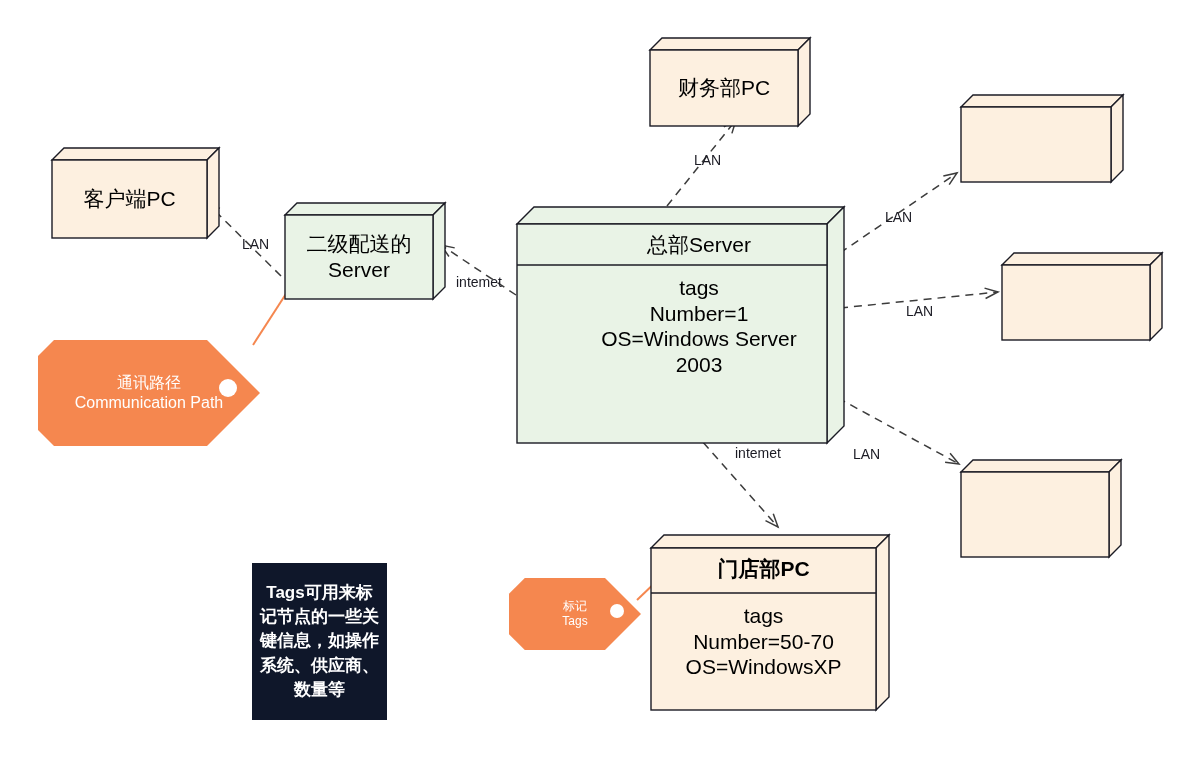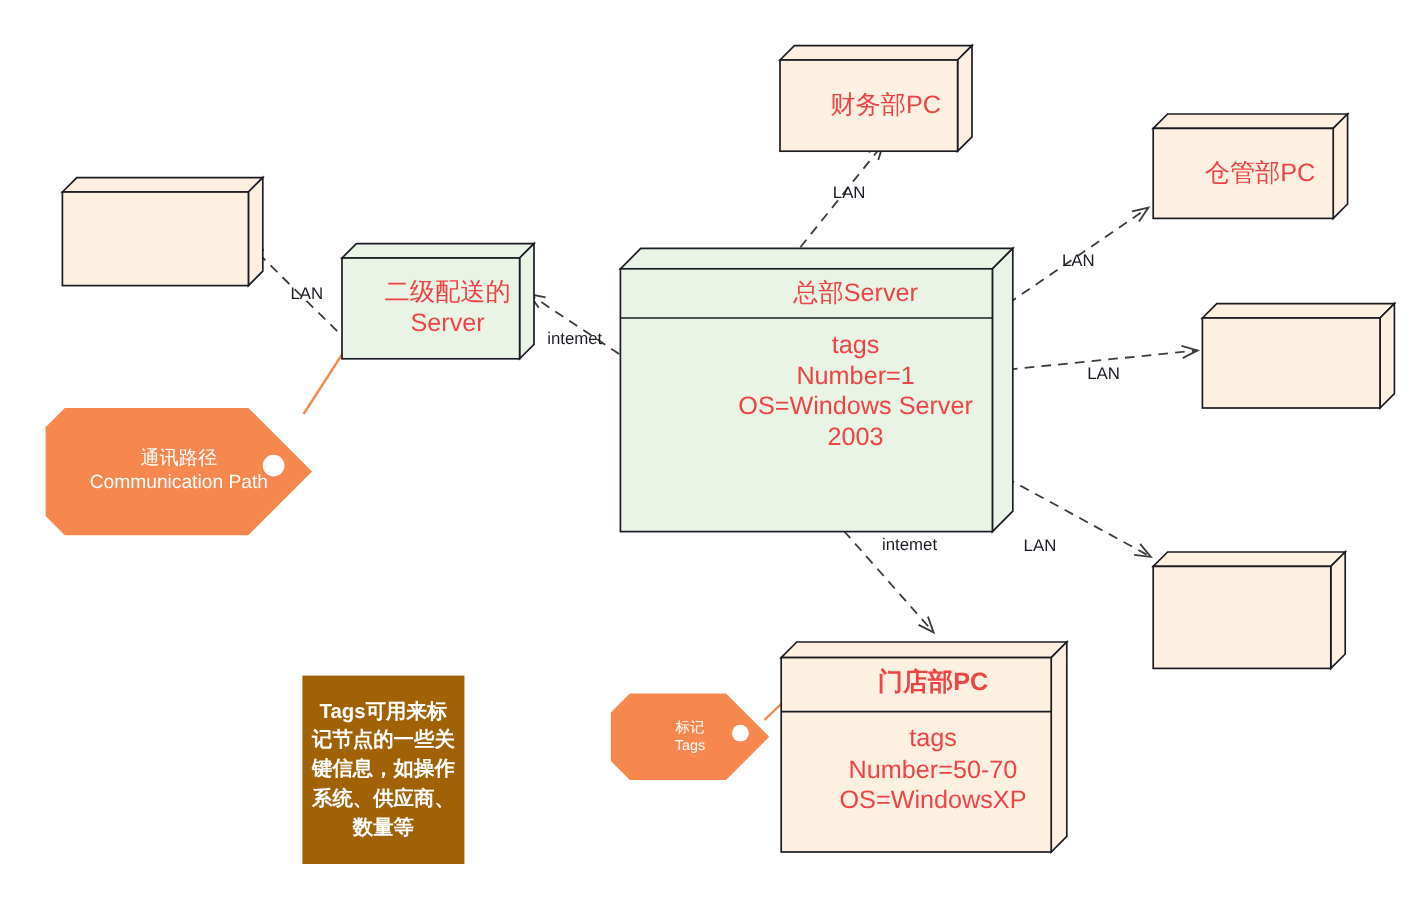--- a/index.html
+++ b/index.html
@@ -29,24 +29,24 @@
     position: absolute;
   }
   .node-svg {
     position: absolute;
     left: 0;
     top: 0;
     overflow: visible;
   }
   .node-label {
     position: absolute;
-    left: 14px;
+    left: 0;
     width: 100%;
     text-align: center;
-    color: #ef4444;
+    color: #000000;
     line-height: 1.22;
     white-space: pre-line;
     pointer-events: none;
   }
   .node-title {
     font-size: 21px;
   }
   .node-body {
     font-size: 21px;
   }
@@ -128,20 +128,21 @@
       <line x1="637" y1="600" x2="660" y2="578" stroke="#f5874f" stroke-width="2"></line>
     </svg>
 
   <div id="nodes-root">
       <div class="node" style="left: 52px; top: 148px; width: 155px; height: 78px;">
         <svg class="node-svg" width="169" height="92">
           <path d="M0,12 L12,0 L167,0 L155,12 Z" fill="#fdf0e0" stroke="#1b1b24" stroke-width="1.4"></path>
           <path d="M155,12 L167,0 L167,78 L155,90 Z" fill="#fdf0e0" stroke="#1b1b24" stroke-width="1.4"></path>
           <rect x="0" y="12" width="155" height="78" fill="#fdf0e0" stroke="#1b1b24" stroke-width="1.4"></rect>
         </svg>
+        <div class="node-label node-title" style="top: 38px;">客户端PC</div>
       </div>
       <div class="node" style="left: 285px; top: 203px; width: 148px; height: 84px;">
         <svg class="node-svg" width="162" height="98">
           <path d="M0,12 L12,0 L160,0 L148,12 Z" fill="#e9f3e6" stroke="#1b1b24" stroke-width="1.4"></path>
           <path d="M148,12 L160,0 L160,84 L148,96 Z" fill="#e9f3e6" stroke="#1b1b24" stroke-width="1.4"></path>
           <rect x="0" y="12" width="148" height="84" fill="#e9f3e6" stroke="#1b1b24" stroke-width="1.4"></rect>
         </svg>
         <div class="node-label node-title" style="top: 28px;">二级配送的
 Server</div>
       </div>
@@ -165,21 +166,20 @@
           <rect x="0" y="12" width="148" height="76" fill="#fdf0e0" stroke="#1b1b24" stroke-width="1.4"></rect>
         </svg>
         <div class="node-label node-title" style="top: 37px;">财务部PC</div>
       </div>
       <div class="node" style="left: 961px; top: 95px; width: 150px; height: 75px;">
         <svg class="node-svg" width="164" height="89">
           <path d="M0,12 L12,0 L162,0 L150,12 Z" fill="#fdf0e0" stroke="#1b1b24" stroke-width="1.4"></path>
           <path d="M150,12 L162,0 L162,75 L150,87 Z" fill="#fdf0e0" stroke="#1b1b24" stroke-width="1.4"></path>
           <rect x="0" y="12" width="150" height="75" fill="#fdf0e0" stroke="#1b1b24" stroke-width="1.4"></rect>
         </svg>
-        <div class="node-label node-title" style="top: 36.5px;">仓管部PC</div>
       </div>
       <div class="node" style="left: 1002px; top: 253px; width: 148px; height: 75px;">
         <svg class="node-svg" width="162" height="89">
           <path d="M0,12 L12,0 L160,0 L148,12 Z" fill="#fdf0e0" stroke="#1b1b24" stroke-width="1.4"></path>
           <path d="M148,12 L160,0 L160,75 L148,87 Z" fill="#fdf0e0" stroke="#1b1b24" stroke-width="1.4"></path>
           <rect x="0" y="12" width="148" height="75" fill="#fdf0e0" stroke="#1b1b24" stroke-width="1.4"></rect>
         </svg>
       </div>
       <div class="node" style="left: 961px; top: 460px; width: 148px; height: 85px;">
         <svg class="node-svg" width="162" height="99">
@@ -222,16 +222,16 @@
       <div class="tag" style="left: 509px; top: 578px; width: 132px; height: 72px;">
         <svg class="node-svg" width="132" height="72">
           <path d="M15.84,0 L96,0 L132,36 L96,72 L15.84,72 L0,56.16 L0,15.84 Z" fill="#f5874f"></path>
           <circle cx="108" cy="33" r="7" fill="#ffffff"></circle>
         </svg>
         <div class="tag-text" style="font-size: 12px; padding-right: 32.4px;">标记
 Tags</div>
       </div>
     </div>
   <div id="notes-root">
-      <div class="note" style="left: 252px; top: 563px; width: 135px; height: 157px; background: #a16207; font-size: 17px;">Tags可用来标记节点的一些关键信息，如操作系统、供应商、数量等</div>
+      <div class="note" style="left: 252px; top: 563px; width: 135px; height: 157px; background: #0f172a; font-size: 17px;">Tags可用来标记节点的一些关键信息，如操作系统、供应商、数量等</div>
     </div>
 
 </div>
 
 </body></html>

